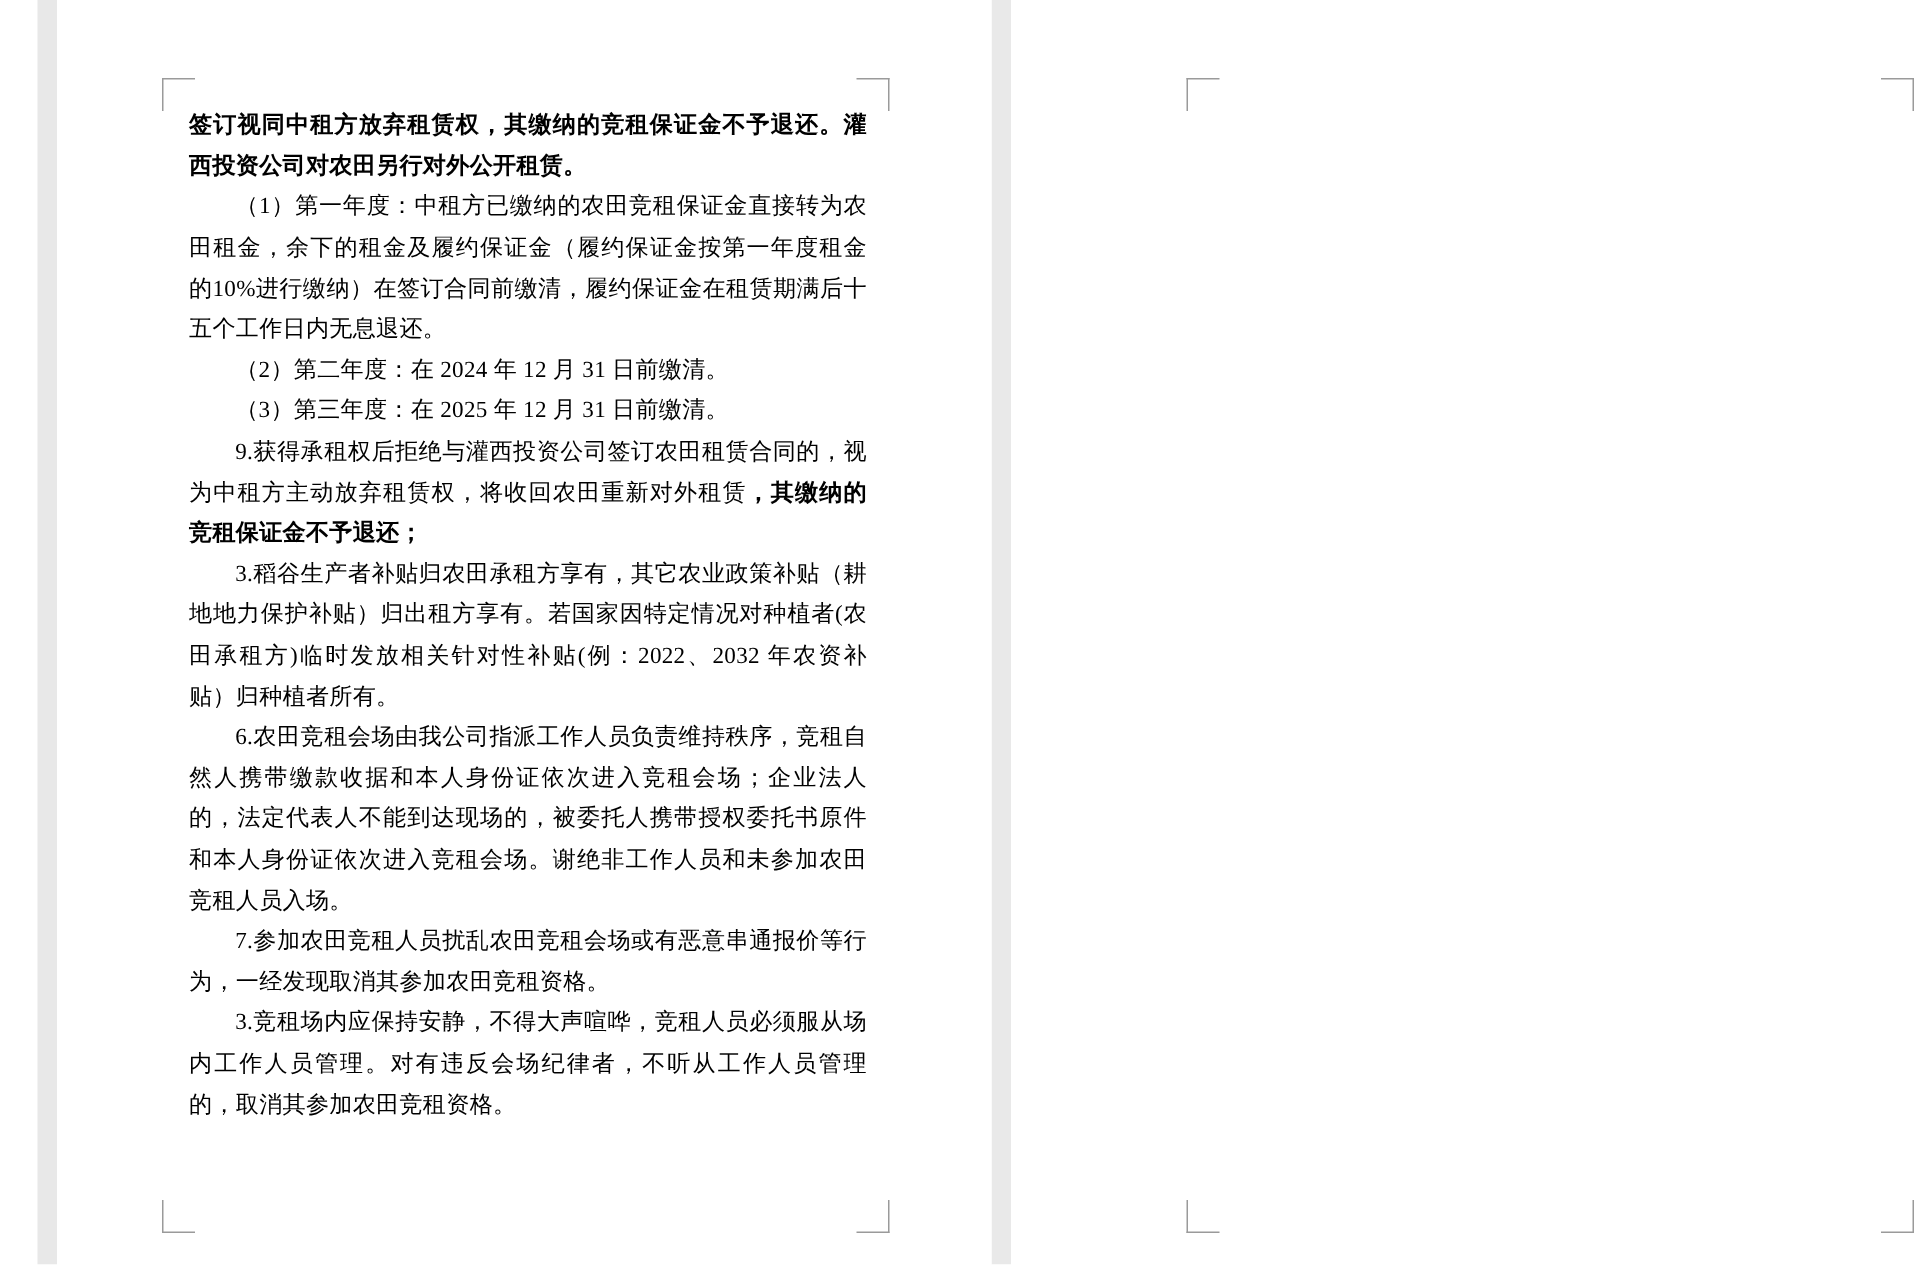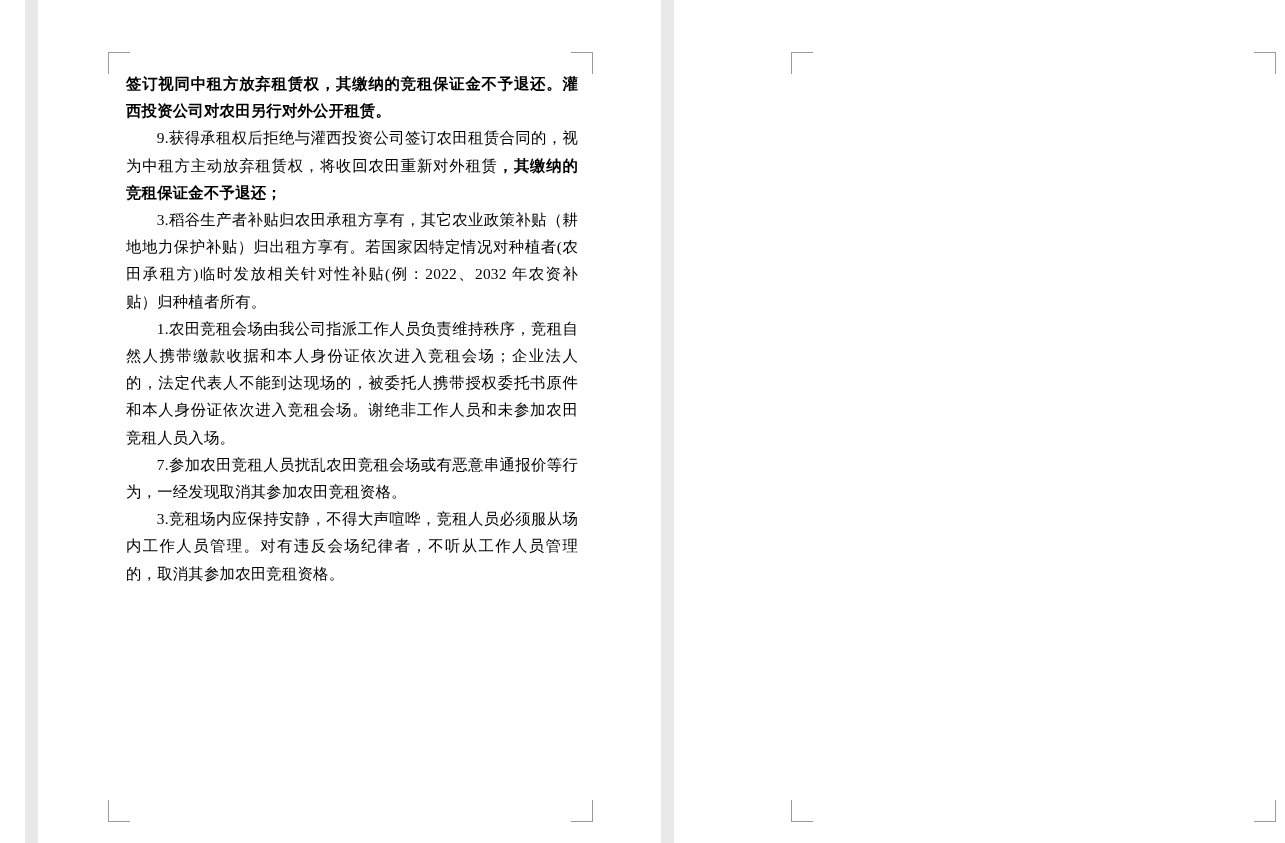--- a/index.html
+++ b/index.html
@@ -101,23 +101,26 @@
       <span class="h" style="left:0; top:21px;"></span>
         <span class="v" style="left:0; top:0;"></span>
     </div>
     <div class="crop" style="left:533px; top:800px;">
       <span class="h" style="left:0; top:21px;"></span>
         <span class="v" style="left:21px; top:0;"></span>
     </div>
 
     <div class="content" id="left-content">
         <p class="noindent"><span class="b">签订视同中租方放弃租赁权，其缴纳的竞租保证金不予退</span><span class="b">还。灌西投资公司对农田另行对外公开租赁。</span></p>
+        <p><span>（1）第一年度：中租方已缴纳的农田竞租保证金直接转为农田租金，余下的租金及履约保证金（履约保证金按第一年度租金的10%进行缴纳）在签订合同前缴清，履约保证金在租赁期满后十五个工作日内无息退还。</span></p>
+        <p><span>（2）第二年度：在 2024 年 12 月 31 日前缴清。</span></p>
+        <p><span>（3）第三年度：在 2025 年 12 月 31 日前缴清。</span></p>
         <p><span>9.获得承租权后拒绝与灌西投资公司签订农田租赁合同的，视为中租方主动放弃租赁权，将收回农田重新对外租赁</span><span class="b">，其缴纳的竞租保证金不予退还；</span></p>
         <p><span>3.稻谷生产者补贴归农田承租方享有，其它农业政策补贴（耕地地力保护补贴）归出租方享有。若国家因特定情况对种植者(农田承租方)临时发放相关针对性补贴(例：2022、2032 年农资补贴）归种植者所有。</span></p>
-        <p><span>1.农田竞租会场由我公司指派工作人员负责维持秩序，竞租自然人携带缴款收据和本人身份证依次进入竞租会场；企业法人的，法定代表人不能到达现场的，被委托人携带授权委托书原件和本人身份证依次进入竞租会场。谢绝非工作人员和未参加农田竞租人员入场。</span></p>
+        <p><span>6.农田竞租会场由我公司指派工作人员负责维持秩序，竞租自然人携带缴款收据和本人身份证依次进入竞租会场；企业法人的，法定代表人不能到达现场的，被委托人携带授权委托书原件和本人身份证依次进入竞租会场。谢绝非工作人员和未参加农田竞租人员入场。</span></p>
         <p><span>7.参加农田竞租人员扰乱农田竞租会场或有恶意串通报价等行为，一经发现取消其参加农田竞租资格。</span></p>
         <p><span>3.竞租场内应保持安静，不得大声喧哗，竞租人员必须服从场内工作人员管理。对有违反会场纪律者，不听从工作人员管理的，取消其参加农田竞租资格。</span></p>
       </div>
   </div>
 
   <div class="page-gap"></div>
 
   <div class="page page-right">
     <div class="crop" style="left:117px; top:52px;">
       <span class="h" style="left:0; top:0;"></span>

